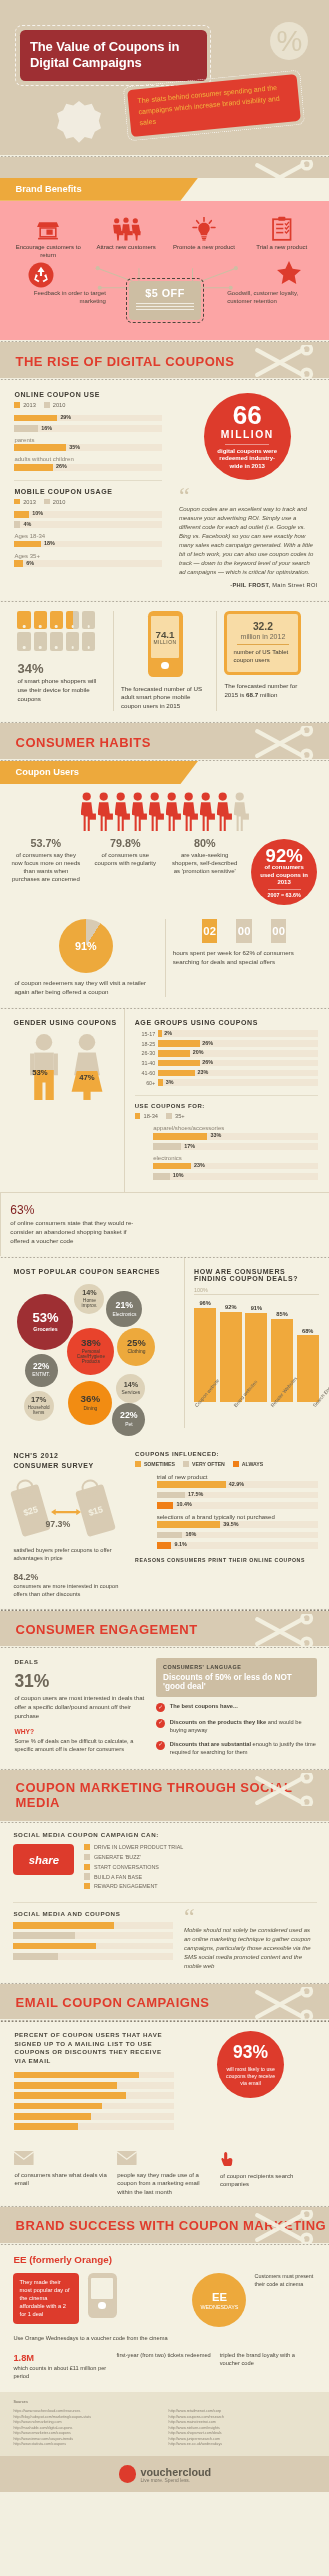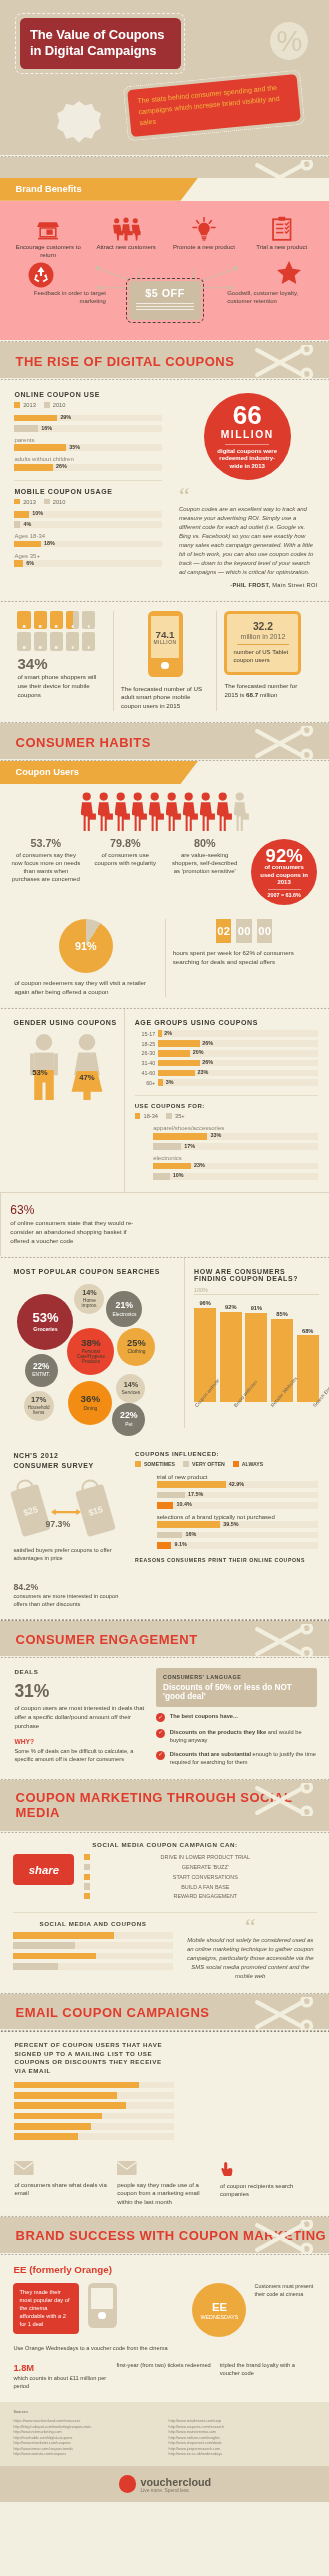--- a/index.html
+++ b/index.html
@@ -27,21 +27,21 @@
   .dotline {
     height:2.1px;
     background-image: radial-gradient(#8a8274 0.7px, transparent 0.8px);
     background-size: 3.6px 3.6px;
     background-position:0 0.5px;
   }
 
   
   .hero { height:155px; position:relative; }
   .hero-title {
-    position:absolute; left:19.6px; top:18px; width:161px;
+    position:absolute; left:19.6px; top:30px; width:187px;
     background:#9e2f33; color:#fff;
     border-radius:5.2px; padding:9.3px 10.3px 11.3px 10.3px;
     font-size:13px; font-weight:bold; line-height:1.18;
     letter-spacing:-0.1px;
     box-shadow:0 0 0 2.1px rgba(255,255,255,.0);
   }
   .hero-title::before{
     content:""; position:absolute; inset:-4.6px;
     border:1px dashed rgba(255,255,255,.75); border-radius:7.2px;
   }
@@ -146,21 +146,21 @@
 
   
   .devices { display:flex; background:#f4f1e2; padding:9.3px 10.3px 10.3px; }
   .dev-col { flex:1; padding:0 7.2px; }
   .dev-col + .dev-col { border-left:0.5px solid #ddd5bf; }
   .phone-grid { display:grid; grid-template-columns:repeat(5,1fr); gap:2.6px; width:78px; }
   .ph { height:18.5px; border-radius:2.1px; background:#d6cbb3; position:relative; }
   .ph.on { background:#f0a93c; }
   .ph.half { background:linear-gradient(90deg,#f0a93c 55%, #d6cbb3 55%); }
   .ph::after{ content:""; position:absolute; bottom:1.5px; left:50%; transform:translateX(-50%); width:2.6px;height:2.6px;border-radius:50%;background:#f4f1e2; }
-  .dev-stat { font-size:15px; font-weight:bold; color:#6e6759; margin-top:4px; }
+  .dev-stat { font-size:13px; font-weight:bold; color:#6e6759; margin-top:10px; }
   .dev-txt { font-size:6.2px; line-height:1.42; margin-top:1.5px; color:#3e3a32; }
   .phone-big { width:35px; margin:0 auto; }
   .phone-big .body { background:#f0a93c; border-radius:5.2px; padding:4.6px 3.6px 8.2px; text-align:center; }
   .phone-big .screen { background:#f8dca6; border-radius:1px; padding:13.4px 0; }
   .phone-big .screen .n { font-size:9.8px; font-weight:bold; color:#55503f; }
   .phone-big .screen .u { font-size:4.9px; letter-spacing:0.5px; color:#55503f; }
   .phone-big .home { width:7.2px;height:7.2px;border-radius:50%;background:#fff; margin:3.6px auto 0; }
   .tablet { width:77px; border:3.6px solid #f0a93c; border-radius:5.2px; background:#f8dca6; padding:7.2px 6.2px; text-align:center; }
   .tablet .n { font-size:10.3px; font-weight:bold; color:#55503f; }
   .tablet .m { font-size:7px; color:#6e6759; margin-top:0.5px; }
@@ -180,21 +180,21 @@
 
   .pie91 {
     width:54px;height:54px;border-radius:50%;
     background: conic-gradient(#d8cbb3 0 9%, #eda93c 9% 100%);
     display:flex;align-items:center;justify-content:center;
     color:#fff;font-size:10.8px;font-weight:bold; margin:0 auto;
   }
   .bag57 { width:54px; margin:0 auto; }
   .bag57 .b { height:44px; background:linear-gradient(180deg,#d8cbb3 53%, #eda93c 53%);
     display:flex;align-items:flex-end;justify-content:center;color:#fff;font-size:10.3px;font-weight:bold;padding-bottom:11.3px; }
-  .clock { display:flex; gap:5px; justify-content:center; }
+  .clock { display:flex; gap:19px; justify-content:center; }
   .clock i { width:15.5px;height:24px;background:#d8cbb3;color:#fff;font-style:normal;
     font-size:11.3px;font-weight:bold;display:flex;align-items:center;justify-content:center; }
   .clock i.on{ background:#eda93c; }
 
   
   .ga { display:flex; }
   .ga .l { width:38%; padding:10.3px 7.2px 9.3px 13.4px; border-right:0.5px solid #ddd5bf; }
   .ga .r { width:62%; padding:10.3px 12.4px 9.3px 9.3px; }
   .bodies { display:flex; justify-content:center; gap:9.3px; margin-top:7.2px; }
   .agebar { display:flex; align-items:center; margin-bottom:3.1px; }
@@ -240,21 +240,21 @@
   .why-box { margin-top:7.2px; }
   .why-box .q { font-size:6.7px; font-weight:bold; color:#dd3b2c; }
   .panel-dark { background:#cdbea3; border-radius:2.1px; padding:6.2px 7.2px; color:#4a463c; }
   .panel-dark .t { font-size:5.4px; font-weight:bold; letter-spacing:0.5px; }
   .panel-dark .big { font-size:8.2px; font-weight:bold; margin-top:3.1px; color:#fff; }
   .tickrow { display:flex; gap:4.6px; margin-top:6.2px; font-size:5.7px; line-height:1.4; }
   .tick { width:9.3px;height:9.3px;border-radius:50%;background:#dd3b2c;color:#fff;
     flex:0 0 9.3px; font-size:5.7px; display:flex;align-items:center;justify-content:center; }
 
   
-  .soc { padding:8.2px 13.4px 10.3px;text-align:center; }
+  .soc { padding:8.2px 13.4px 10.3px; }
   .share {
     width:61px;height:31px;background:#dd3b2c;border-radius:4.1px;color:#fff;
     display:flex;align-items:center;justify-content:center;font-size:11.3px;font-style:italic;font-weight:bold;
   }
   .soc-flex { display:flex; gap:9.3px; }
   .soc-bars { flex:1; }
   .socline { display:flex; align-items:center; gap:4.1px; margin-bottom:3.6px; font-size:5.4px; color:#6d665a; }
 
   
   .email { display:flex; padding:9.3px 0 10.3px; }
@@ -884,21 +884,21 @@
       </div>
       <div class="tag-pair">
         <div class="tag" style="left:3.1px;top:7.2px">$25</div>
         <div class="tag" style="left:68px;top:7.2px">$15</div>
         <svg class="arrowlr" viewBox="0 0 58 12">
             <path d="M0 6l9-6v4h40V0l9 6-9 6V8H9v4z" fill="#f0a93c"></path>
           </svg>
         <div class="pct978">97.3%</div>
       </div>
       <p style="font-size:5.7px;line-height:1.4;margin-top:5.2px">satisfied buyers prefer coupons to offer advantages in price</p>
-      <div style="font-size:8.8px;font-weight:bold;color:#6e6759;margin-top:19px">84.2%</div>
+      <div style="font-size:8.8px;font-weight:bold;color:#6e6759;margin-top:9px">84.2%</div>
       <p style="font-size:5.7px;line-height:1.4;margin-top:1.5px">consumers are more interested in coupon offers than other discounts</p>
     </div>
     <div class="r">
       <div class="chart-h" style="font-size:6px">COUPONS INFLUENCED:</div>
       <div class="legend" style="font-size:5.2px;font-weight:bold;color:#4a463c">
         <span><span class="sw" style="background:#f0a93c"></span><span>SOMETIMES</span></span>
         <span><span class="sw" style="background:#d8cbb3"></span><span>VERY OFTEN</span></span>
         <span><span class="sw" style="background:#f07f16"></span><span>ALWAYS</span></span>
       </div>
       <div style="padding-left:21.6px">
@@ -1068,20 +1068,26 @@
           </div>
         <div class="bar-track">
             <div class="bar-fill" style="width:55%;background:#f0a93c"></div>
           </div>
         <div class="bar-track">
             <div class="bar-fill" style="width:48%;background:#f0a93c"></div>
           </div>
         <div class="bar-track">
             <div class="bar-fill" style="width:40%;background:#f0a93c"></div>
           </div>
+      </div>
+    </div>
+    <div class="r">
+      <div class="circle93">
+        <div class="n">93%</div>
+        <div class="t">will most likely to use coupons they receive via email</div>
       </div>
     </div>
   </div>
   <div class="env-row band-cream">
     <div class="env-col">
       <svg width="19.6" height="14.4" viewBox="0 0 38 28">
           <rect width="38" height="28" rx="2" fill="#d8cbb3"></rect>
           <path d="M0 2l19 14L38 2" fill="none" stroke="#f4f1e2" stroke-width="2.4"></path>
         </svg>
       <p style="margin-top:3.1px">of consumers share what deals via email</p>

